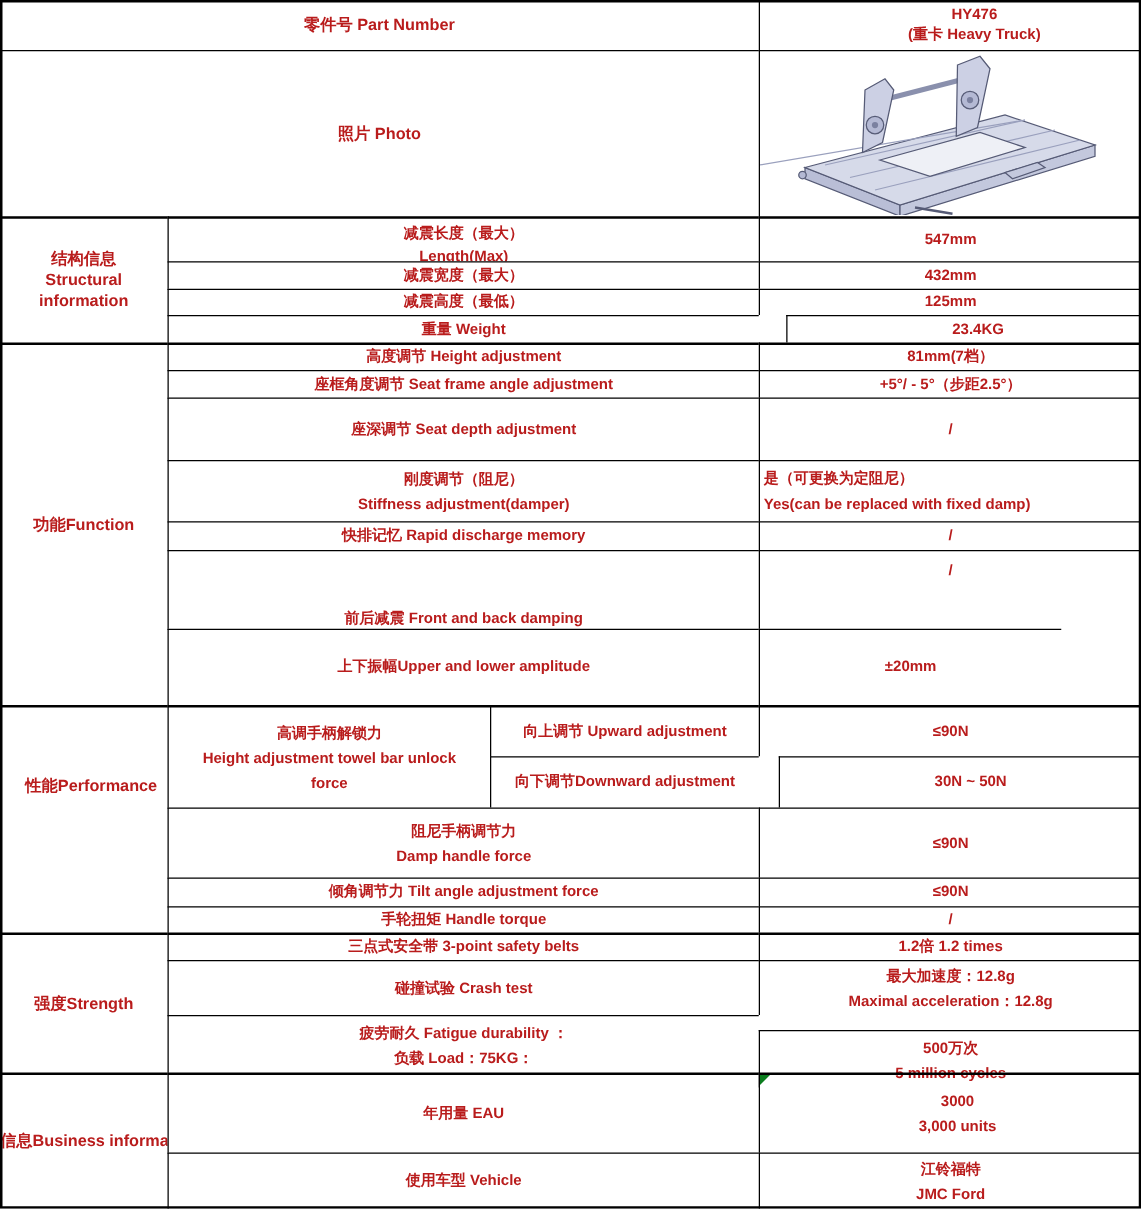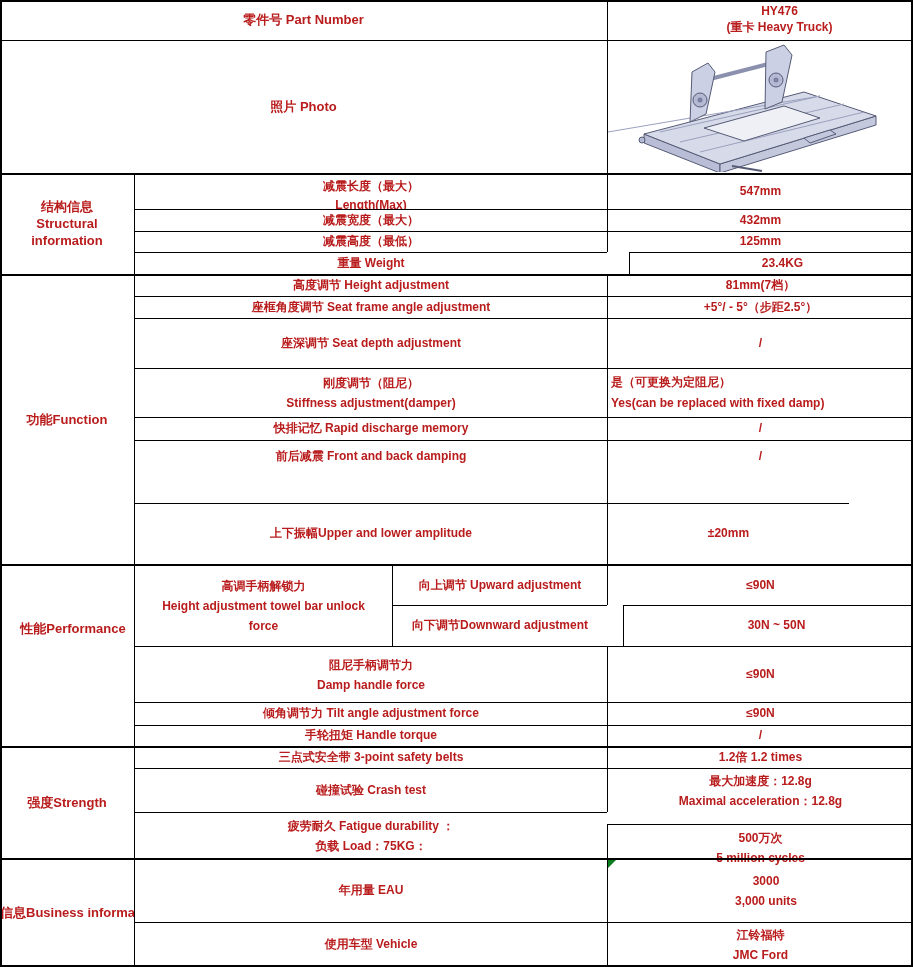--- a/index.html
+++ b/index.html
@@ -152,21 +152,21 @@
   <div class="cell valleft" style="left:607px;top:368px;width:306px;height:49px;">
     <span>是（可更换为定阻尼）</span>
     <span>Yes(can be replaced with fixed damp)</span>
   </div>
   <div class="cell" style="left:134px;top:417px;width:473px;height:23px;">
     <span>快排记忆 Rapid discharge memory</span>
   </div>
   <div class="cell" style="left:607px;top:417px;width:306px;height:23px;">
     <span>/</span>
   </div>
-  <div class="cell" style="left:134px;top:440px;width:473px;height:63px;justify-content:flex-start;padding-top:8px;">
+  <div class="cell" style="left:134px;top:440px;width:473px;height:63px;justify-content:flex-end;padding-top:8px;">
     <span>前后减震  Front and back damping</span>
   </div>
   <div class="cell" style="left:607px;top:440px;width:306px;height:63px;justify-content:flex-start;padding-top:8px;">
     <span>/</span>
   </div>
   <div class="cell" style="left:134px;top:503px;width:473px;height:61px;">
     <span>上下振幅Upper and lower amplitude</span>
   </div>
   <div class="cell" style="left:607px;top:503px;width:242px;height:61px;">
     <span>±20mm</span>

